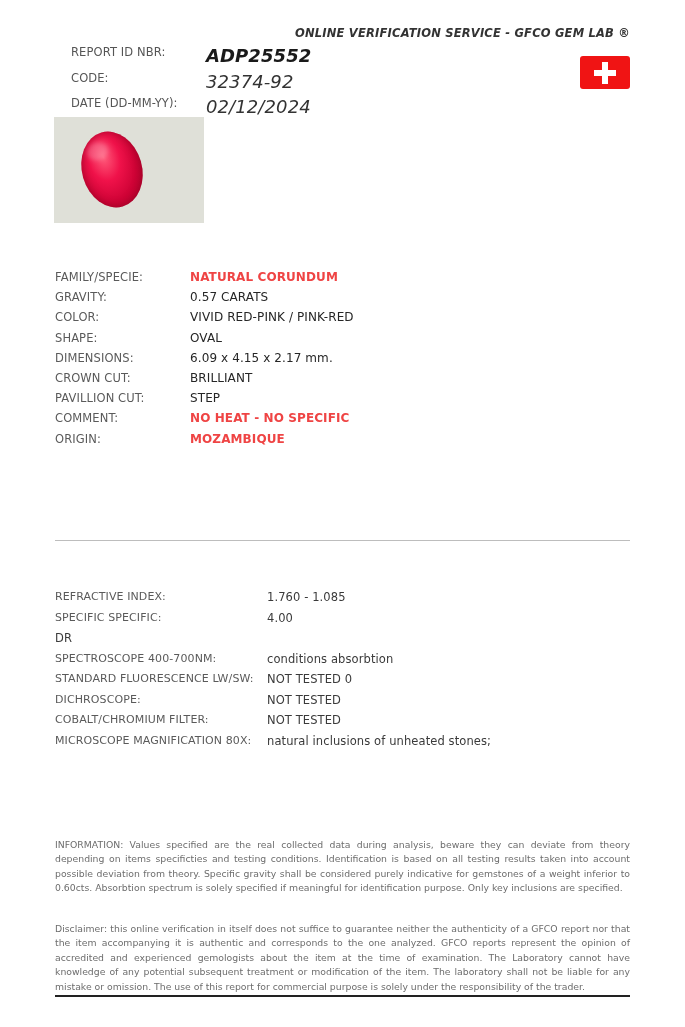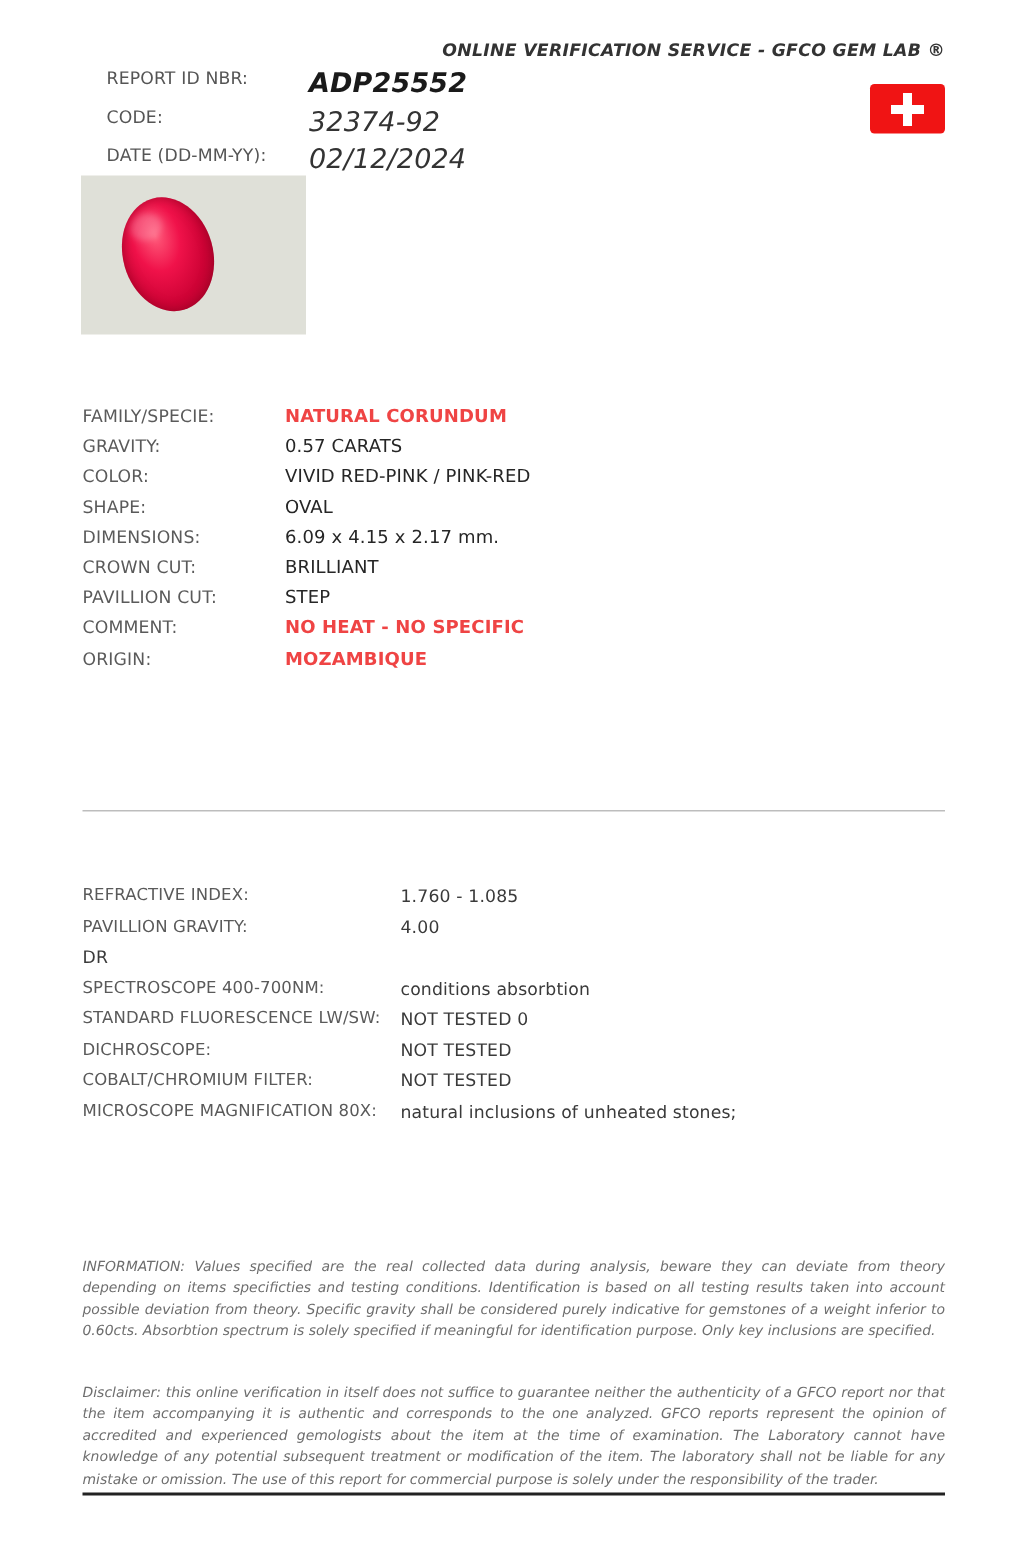--- a/index.html
+++ b/index.html
@@ -200,21 +200,20 @@
     color: #3a3a3a;
     letter-spacing: 0.1px;
   }
 
   
   .note {
     position: absolute;
     left: 55px;
     width: 575px;
     font-size: 9.3px;
-    font-style: italic;
     line-height: 1.55;
     color: #6d6d6d;
     text-align: justify;
   }
   .note.info { top: 838px; }
   .note.disclaimer { top: 922px; }
 
   .footer-rule {
     position: absolute;
     left: 55px;
@@ -293,21 +292,21 @@
   </div>
 
   <div class="divider top"></div>
 
   <div class="tests">
     <div class="test-row">
       <div class="test-label">REFRACTIVE INDEX:</div>
       <div class="test-value">1.760 - 1.085</div>
     </div>
     <div class="test-row">
-      <div class="test-label">PAVILLION GRAVITY:</div>
+      <div class="test-label">SPECIFIC SPECIFIC:</div>
       <div class="test-value">4.00</div>
     </div>
     <div class="test-row">
       <div class="test-value">DR</div>
     </div>
     <div class="test-row">
       <div class="test-label">SPECTROSCOPE 400-700NM:</div>
       <div class="test-value">conditions absorbtion</div>
     </div>
     <div class="test-row">

